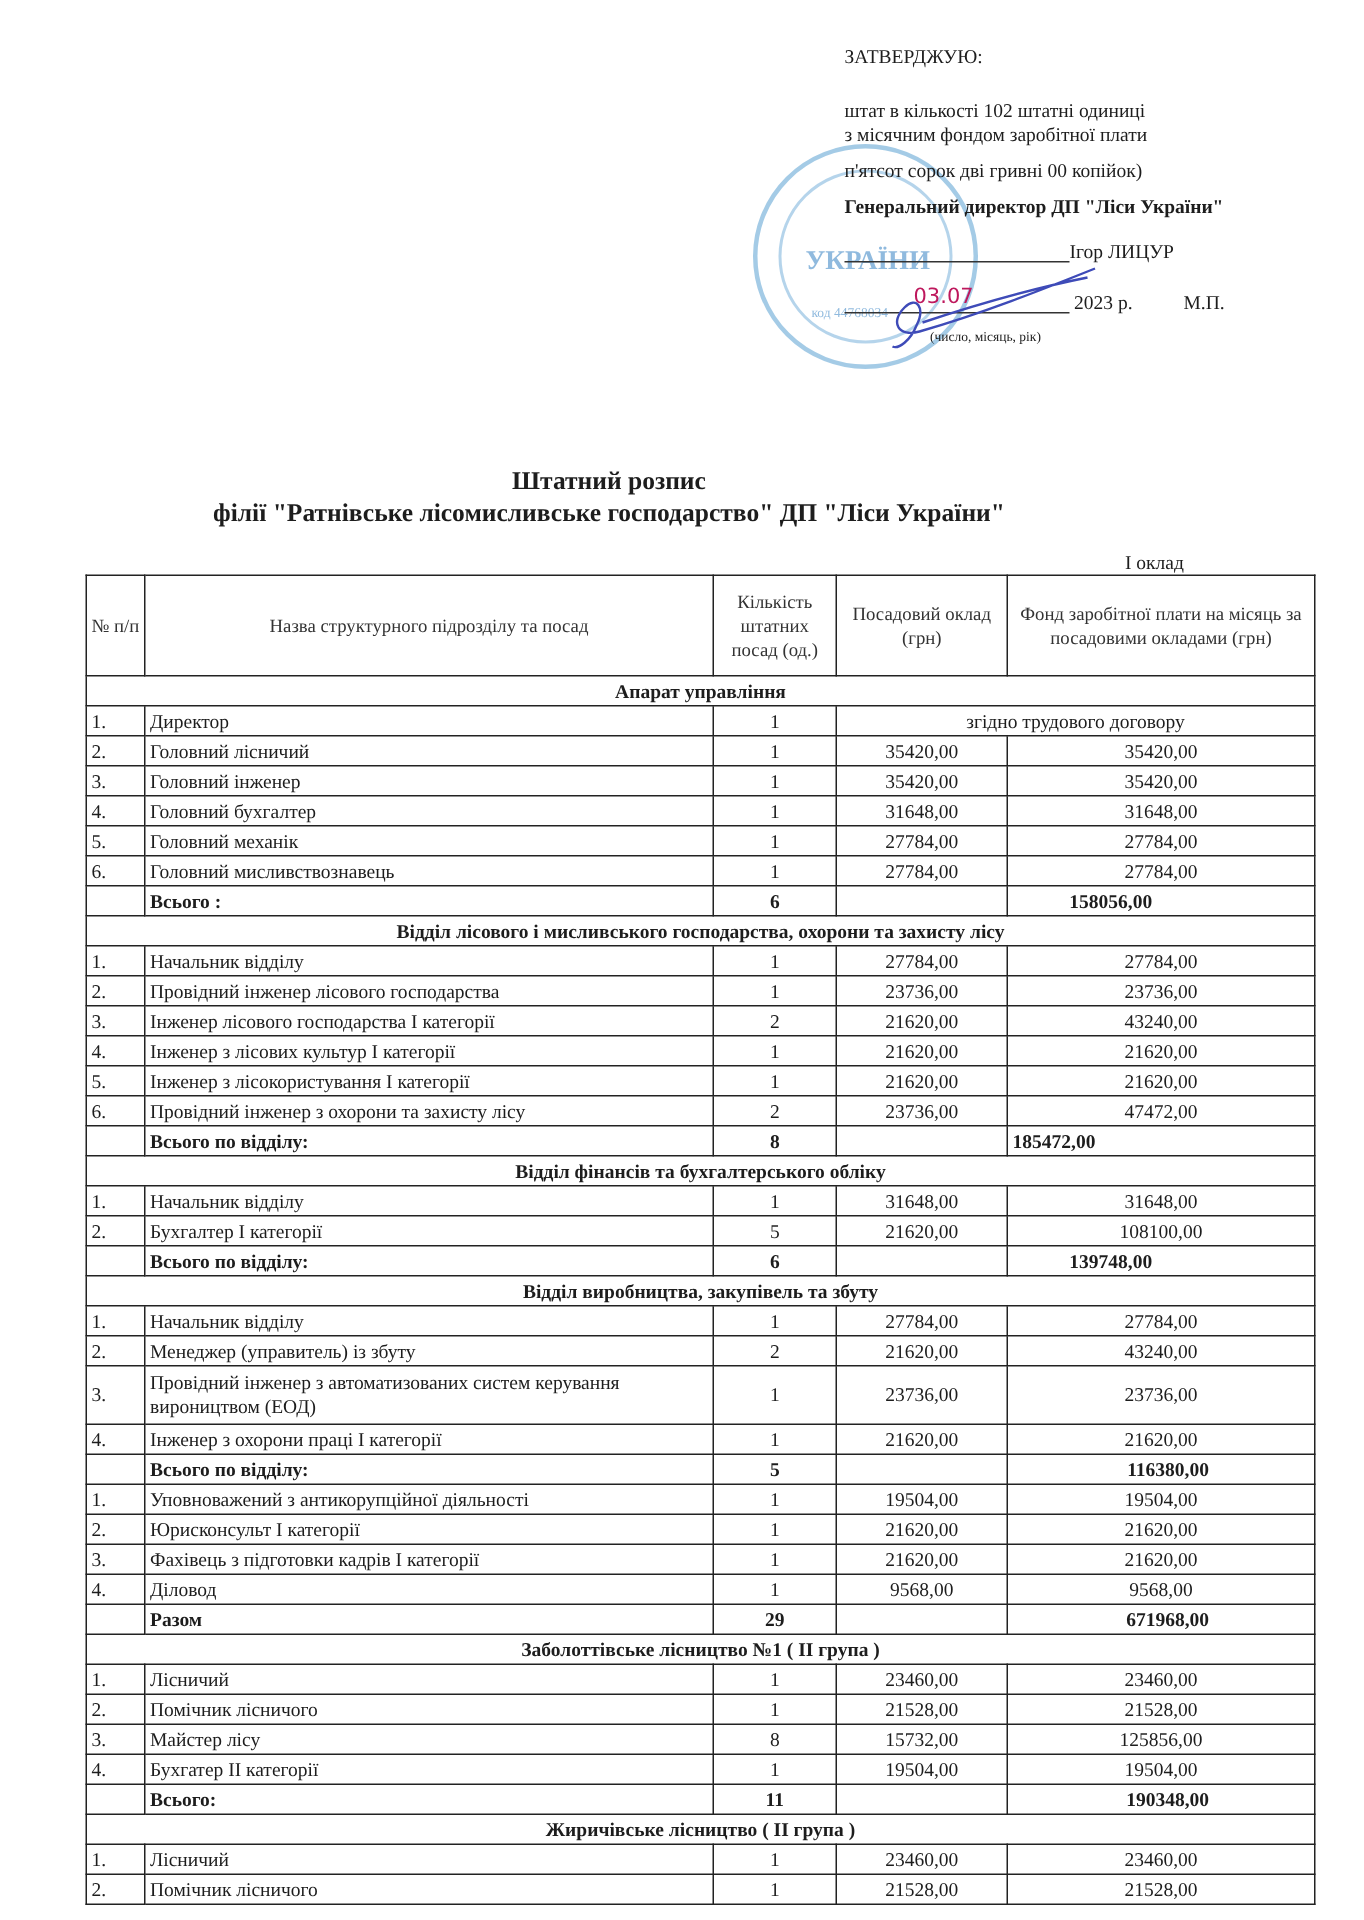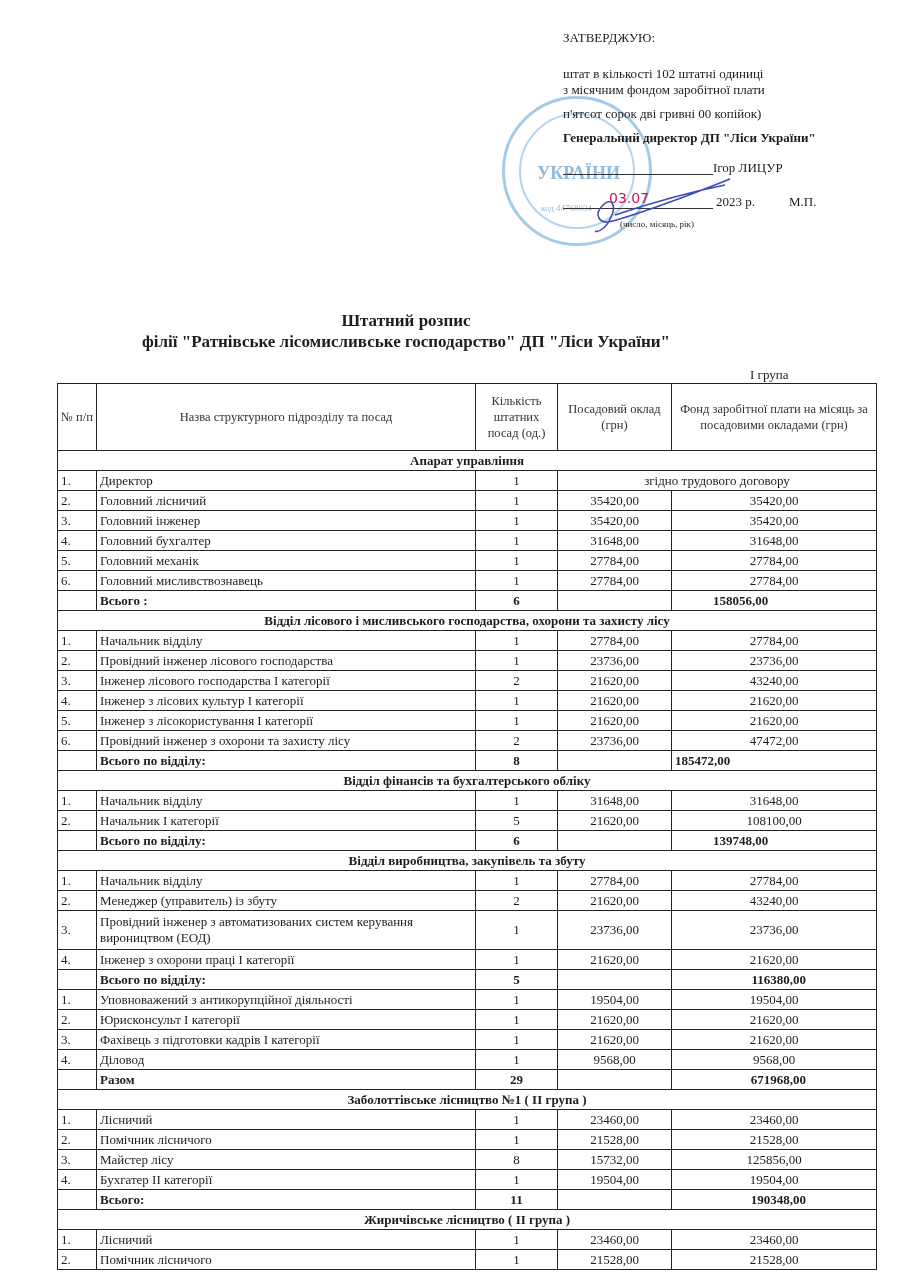--- a/index.html
+++ b/index.html
@@ -76,21 +76,21 @@
 </div>
 
 <svg class="signature" viewBox="0 0 150 60">
   <path d="M145 4 C110 18 70 34 28 46 C14 50 8 40 18 30 C26 22 32 30 26 42 C22 52 14 58 10 56 M30 40 C60 30 100 18 140 10" fill="none" stroke="#3e4bb8" stroke-width="1.6"></path>
 </svg>
 
 <div class="title-block">
   <div>Штатний  розпис</div>
   <div>філії "Ратнівське лісомисливське господарство" ДП "Ліси України"</div>
 </div>
-<div class="group-label">I  група</div>
+<div class="group-label">I  оклад</div>
 
 <table class="staff">
   <thead>
     <tr>
       <th class="c-num" style="text-align:left">№ п/п</th>
       <th class="c-name" style="text-align:center">Назва структурного підрозділу та посад</th>
       <th class="c-qty">Кількість штатних посад (од.)</th>
       <th class="c-sal">Посадовий оклад (грн)</th>
       <th class="c-fund">Фонд заробітної плати на місяць за посадовими окладами (грн)</th>
     </tr>
@@ -204,21 +204,21 @@
       </tr>
       <tr>
         <td class="c-num">1.</td>
         <td class="c-name">Начальник відділу</td>
         <td class="c-qty">1</td>
         <td class="c-sal">31648,00</td>
         <td class="c-fund">31648,00</td>
       </tr>
       <tr>
         <td class="c-num">2.</td>
-        <td class="c-name">Начальник І категорії</td>
+        <td class="c-name">Бухгалтер І категорії</td>
         <td class="c-qty">5</td>
         <td class="c-sal">21620,00</td>
         <td class="c-fund">108100,00</td>
       </tr>
       <tr class="total">
         <td class="c-num"></td>
         <td class="c-name">Всього по відділу:</td>
         <td class="c-qty">6</td>
         <td class="c-sal"></td>
         <td class="c-fund" style="text-align: center; padding-right: 70px;">139748,00</td>

